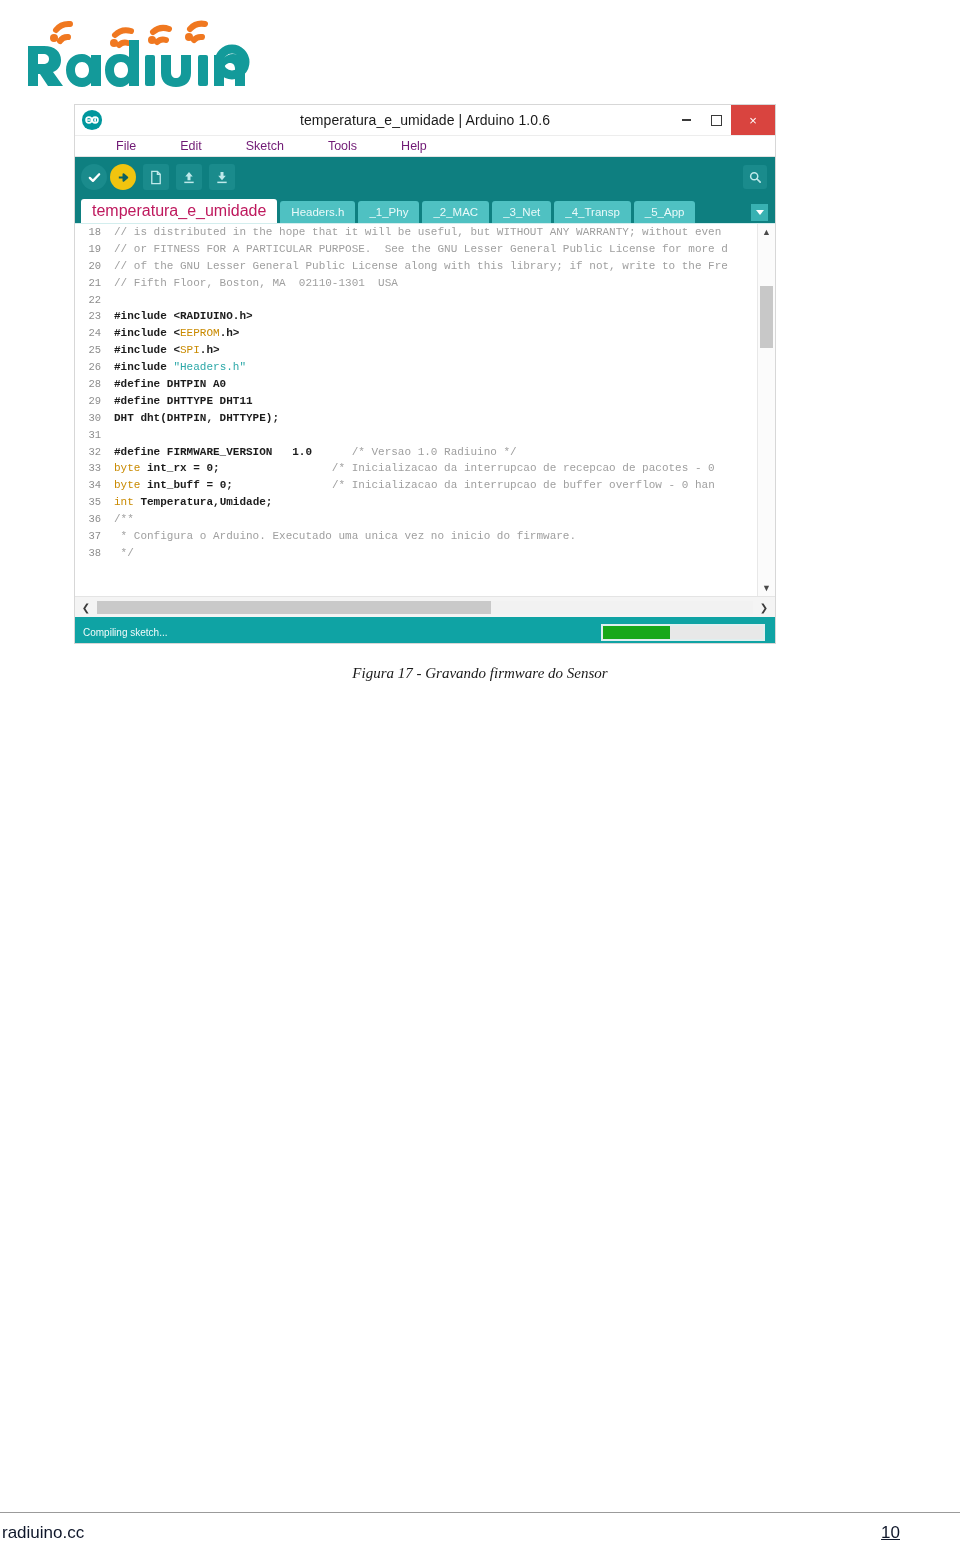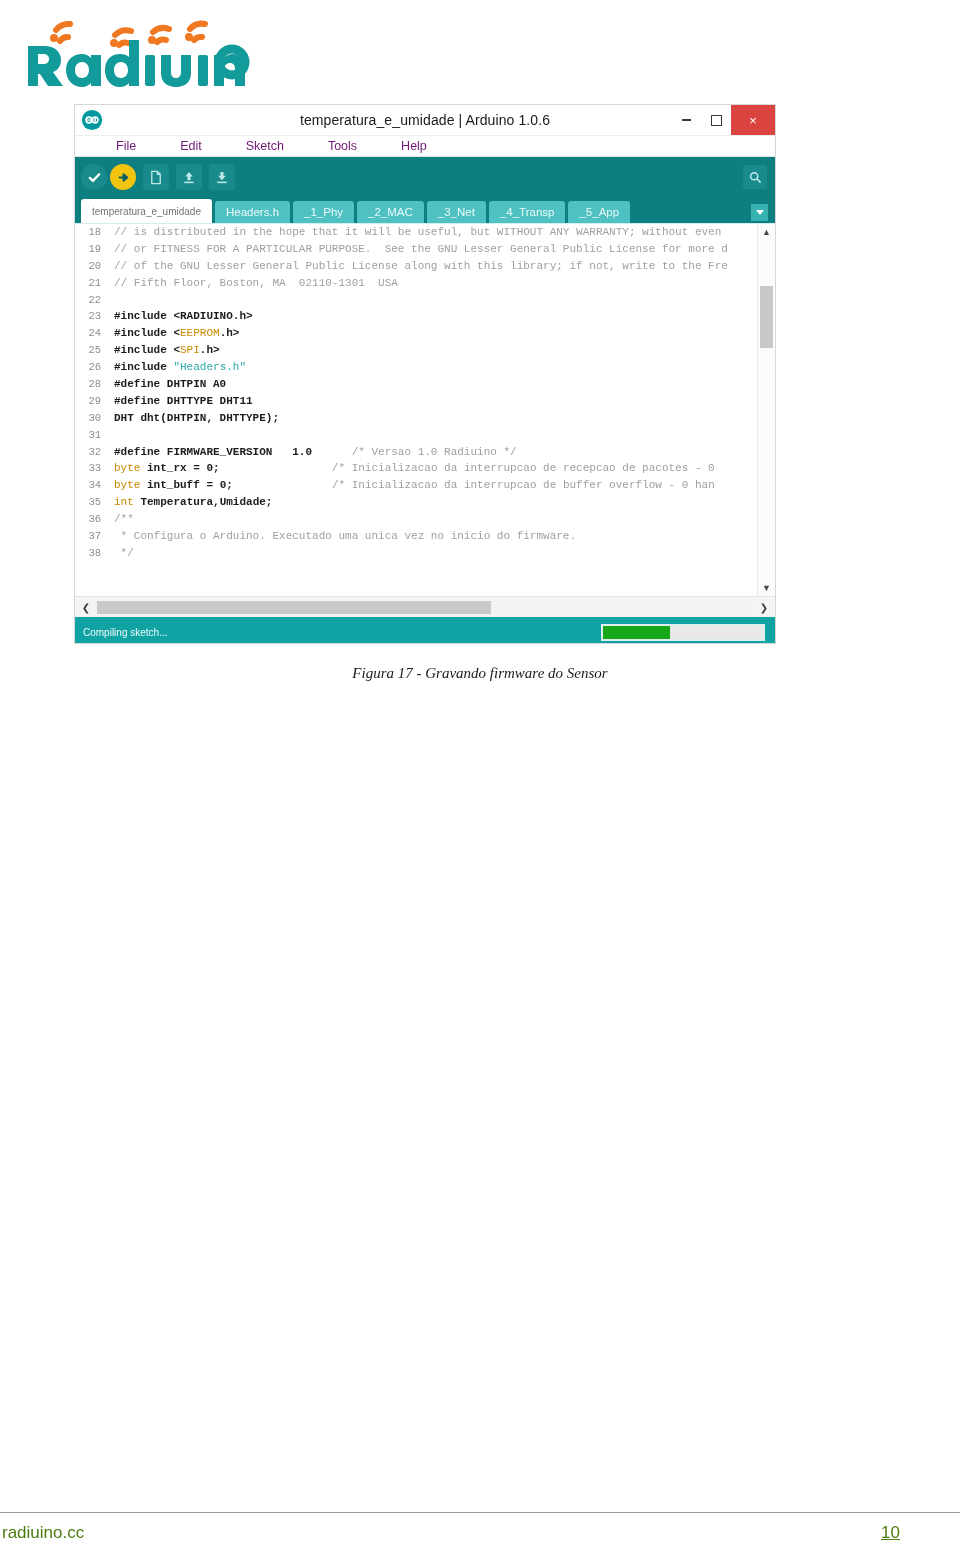--- a/index.html
+++ b/index.html
@@ -65,21 +65,21 @@
     border-radius:3px;display:flex;align-items:center;justify-content:center;}
 
   
   .tabbar{height:26px;background:#0e7f80;display:flex;align-items:flex-end;
     position:relative;padding-left:6px;}
   .tab{
     height:22px;padding:0 11px;margin-right:3px;display:flex;align-items:center;
     font-size:11.5px;color:#eafafa;background:#4fc1c2;border-radius:3px 3px 0 0;
     white-space:nowrap;
   }
-  .tab.active{background:#ffffff;color:#737373;height:24px;font-size:10px;}
+  .tab.active{background:#ffffff;color:#be185d;height:24px;font-size:16px;}
   .tab-more{position:absolute;right:7px;bottom:2px;width:17px;height:17px;
     background:#38b1b2;display:flex;align-items:center;justify-content:center;}
   .tab-more .chev{width:0;height:0;border-left:4px solid transparent;
     border-right:4px solid transparent;border-top:5px solid #ffffff;}
 
   
   .codearea{
     position:relative;height:372px;background:#ffffff;display:flex;
     border-top:1px solid #d3eeee;
   }
@@ -127,21 +127,21 @@
   .caption{
     position:absolute;left:0;right:0;top:665px;text-align:center;
     font-family:"Liberation Serif", serif;font-style:italic;font-size:15px;color:#1a1a1a;
   }
 
   
   .footer-rule{position:absolute;left:0;right:0;top:1512px;height:1px;background:#9b9b9b;}
   .footer{
     position:absolute;left:0;right:0;top:1520px;height:26px;
     display:flex;align-items:center;justify-content:space-between;
-    padding:0 2px;font-size:17px;color:#4d7c0f;
+    padding:0 2px;font-size:17px;color:#0f172a;
   }
   .footer .pg{padding-right:58px;text-decoration:underline;}
 </style>
 </head>
 <body>
 
 <div class="logo-wrap">
   <svg class="logo-svg" width="240" height="88" viewBox="0 0 240 88">
 
     <g fill="none" stroke="#f07820" stroke-width="6" stroke-linecap="round">

